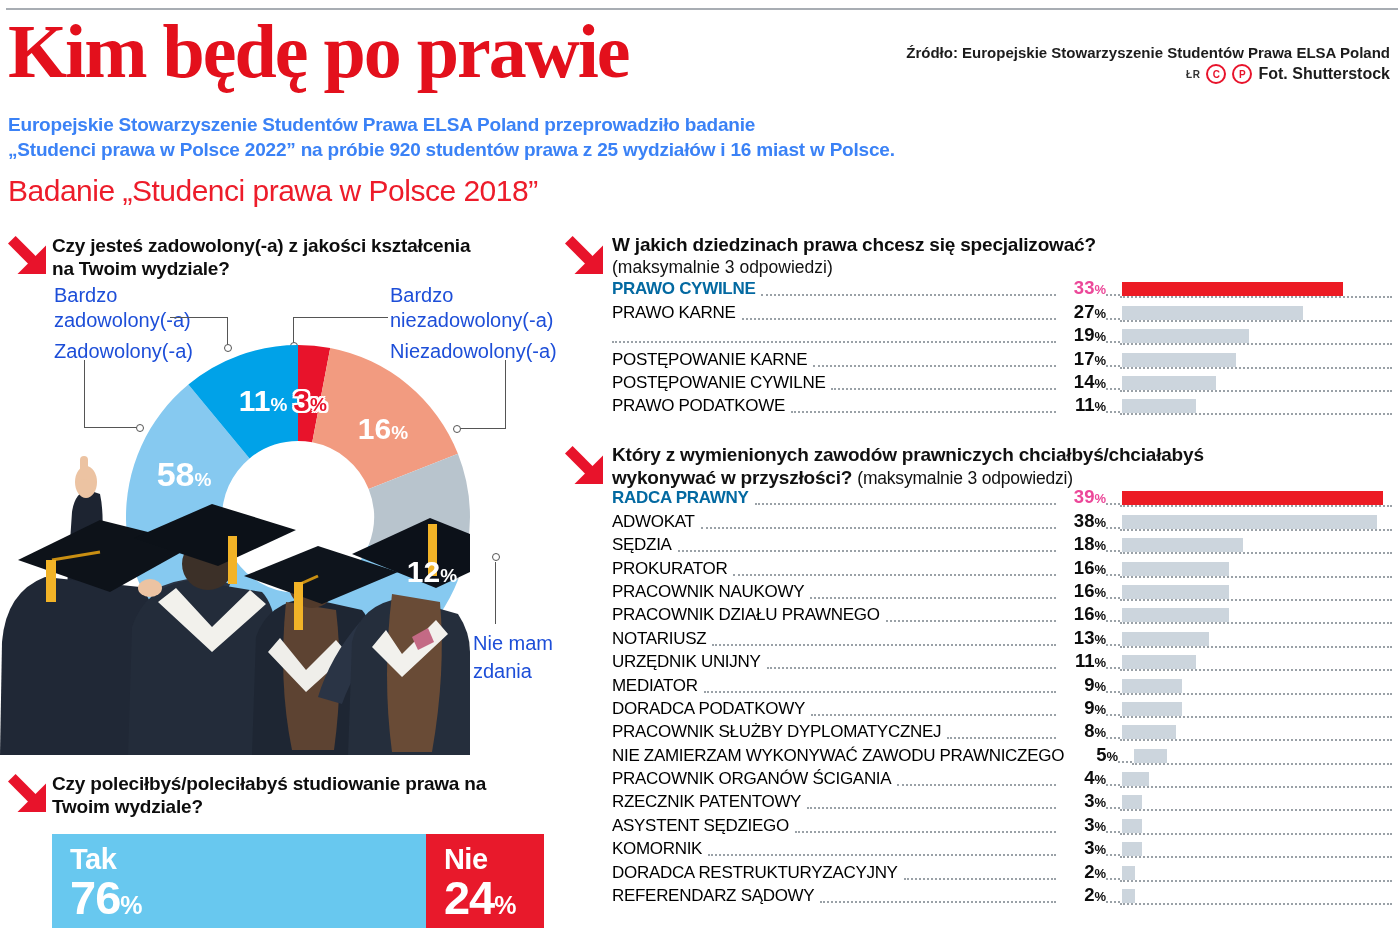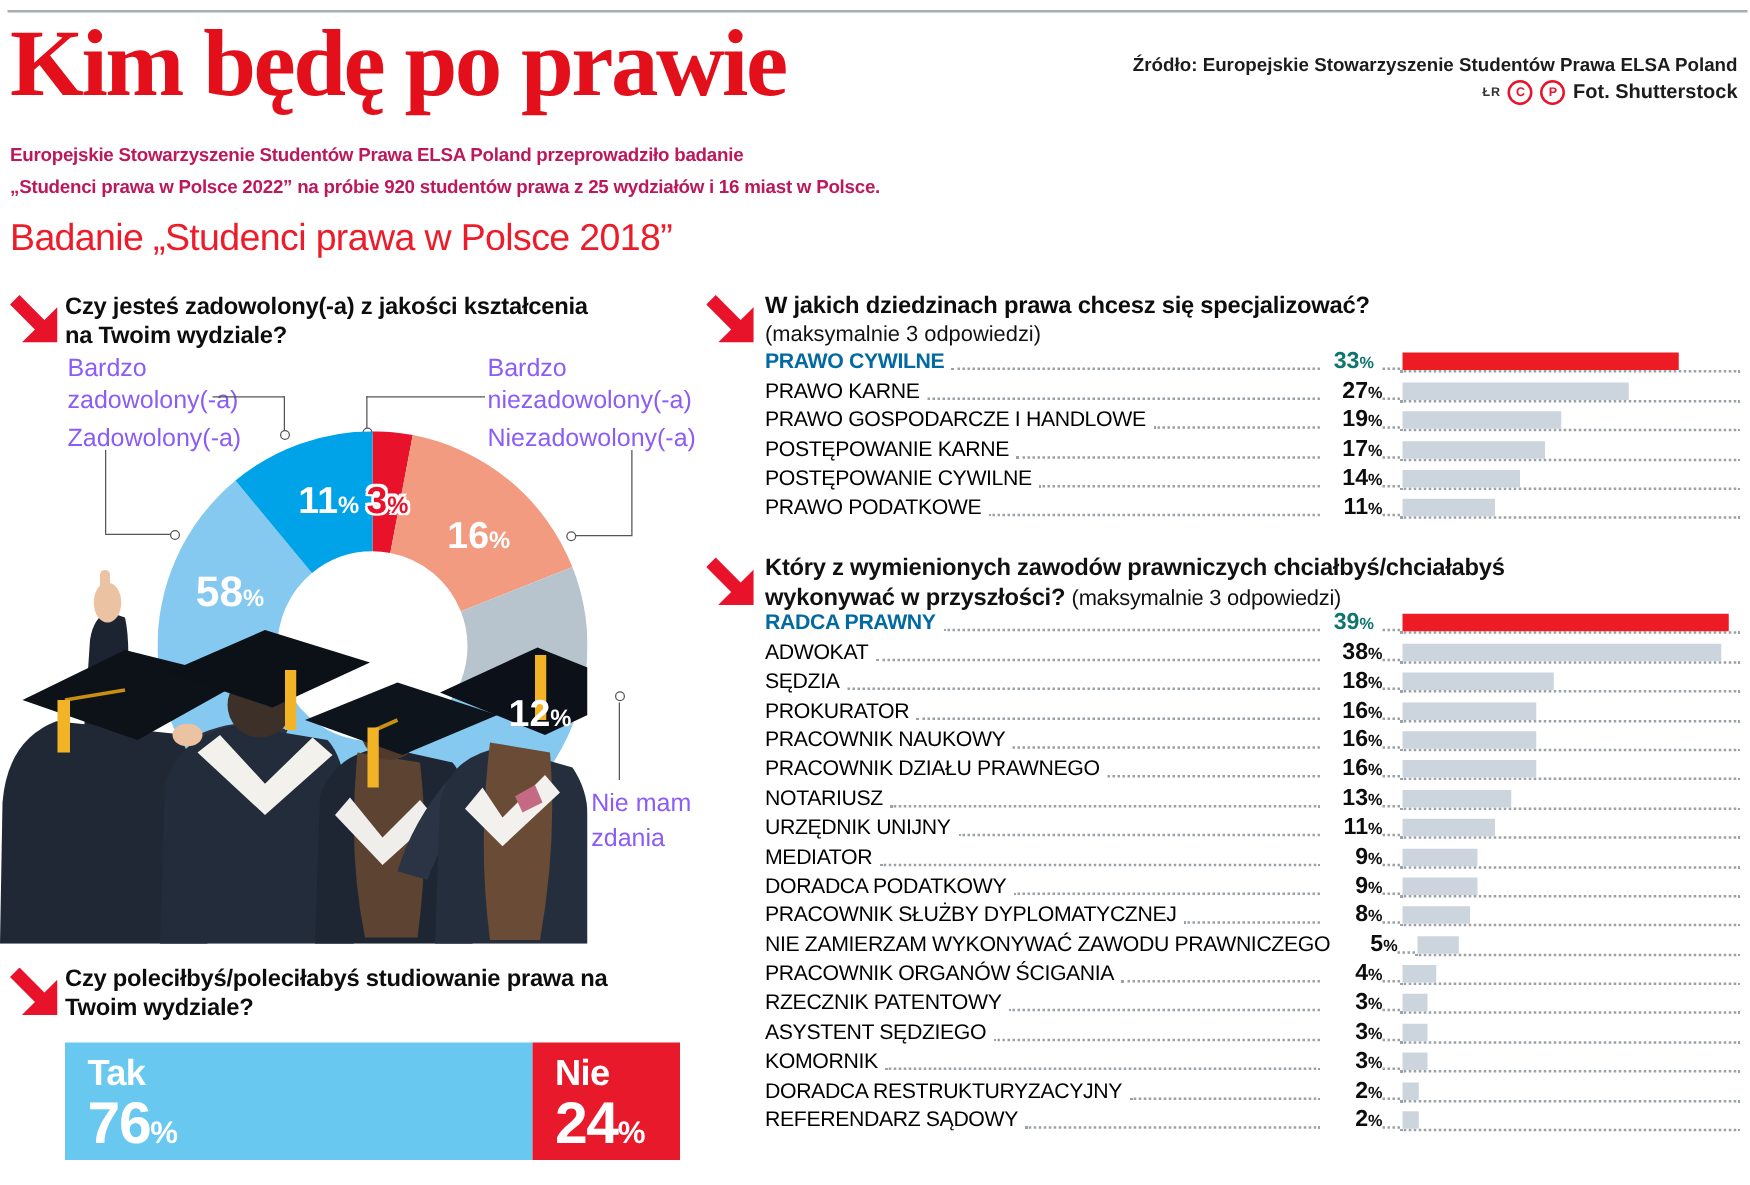--- a/index.html
+++ b/index.html
@@ -10,36 +10,36 @@
   
   #toprule{left:6px;top:8px;width:1392px;border-top:2px solid #a8adb3;}
   #title{left:8px;top:12px;font-family:"Liberation Serif",serif;font-weight:bold;
          font-size:76px;letter-spacing:-2px;color:#e3101c;line-height:1.05;}
   #source{right:10px;top:44px;text-align:right;font-size:15px;font-weight:600;color:#1c1c1c;}
   #credit{right:10px;top:64px;text-align:right;font-size:16px;font-weight:600;color:#1c1c1c;
           display:flex;align-items:center;gap:6px;}
   #credit .initials{font-size:10px;font-weight:700;color:#333;letter-spacing:.5px;}
   .csym{display:inline-flex;width:16px;height:16px;border:2px solid #e8132b;border-radius:50%;
         color:#e8132b;font-size:10px;font-weight:bold;align-items:center;justify-content:center;}
-  #intro{left:8px;top:112px;width:1010px;font-size:15px;line-height:25px;font-weight:bold;color:#be185d;letter-spacing:-0.2px;}
+  #intro{left:8px;top:112px;width:1010px;font-size:19px;line-height:25px;font-weight:bold;color:#3b82f6;letter-spacing:-0.2px;}
   #section-heading{left:8px;top:174px;font-size:30px;color:#ed1c2a;letter-spacing:-0.5px;}
 
   
   .qarrow{width:38px;height:38px;}
   .qtext{font-size:19px;line-height:22.5px;font-weight:bold;color:#0d0d0d;letter-spacing:-0.2px;}
   #q1t{left:52px;top:235px;width:440px;}
   #q2t{left:52px;top:773px;width:440px;}
   #qr1t{left:612px;top:234px;width:760px;}
   #qr1n{left:612px;top:257px;font-size:17.5px;color:#111;}
   #qr2t{left:612px;top:444px;width:610px;font-size:19px;line-height:22.5px;letter-spacing:-0.2px;}
   #qr2t .qb{font-weight:bold;}
   #qr2t .qn{font-weight:normal;font-size:17.5px;}
 
   
-  .slabel{font-size:20px;line-height:25px;color:#8b5cf6;}
+  .slabel{font-size:20px;line-height:25px;color:#1d4ed8;}
   #lbl-bz{left:54px;top:283px;width:165px;}
   #lbl-z{left:54px;top:339px;width:180px;}
   #lbl-bnz{left:390px;top:283px;width:170px;}
   #lbl-nz{left:390px;top:339px;width:180px;}
   #lbl-nmz{left:473px;top:629px;width:96px;line-height:28px;}
   .cline{border:0;background:#555;}
   .cdot{width:6px;height:6px;border:1.5px solid #555;border-radius:50%;background:#fff;}
 
   
   .dv{transform:translate(-50%,-50%);font-weight:bold;color:#fff;font-size:30px;z-index:5;white-space:nowrap;}
@@ -65,21 +65,21 @@
   .brow{display:flex;align-items:flex-end;height:23.4px;}
   .brow .rl{font-size:17px;letter-spacing:-0.3px;color:#000000;margin-bottom:2px;white-space:nowrap;padding-right:6px;}
   .brow .ld{flex:1;border-bottom:2px dotted #9aa1a7;margin:0 4px 5px 0;}
   .brow .ld2{width:14px;border-bottom:2px dotted #9aa1a7;margin:0 0 5px 0;}
   .brow .rv{width:46px;text-align:right;font-size:18.5px;font-weight:bold;color:#0d0d0d;margin-bottom:2px;white-space:nowrap;}
   .brow .rv i{font-style:normal;font-size:13px;}
   .brow .bz{width:272px;position:relative;align-self:stretch;}
   .brow .bz .bdots{position:absolute;left:0;right:0;bottom:3px;border-bottom:2px dotted #9aa1a7;}
   .brow .bar{position:absolute;left:2px;bottom:5px;height:14px;background:#ccd5dd;}
   .brow.hl .rl{color:#0369a1;font-weight:bold;}
-  .brow.hl .rv{color:#0f766e;text-align:center;}
+  .brow.hl .rv{color:#ec4899;}
   .brow.hl .bar{background:#ec1b24;}
 
   svg{display:block;}
 </style>
 </head>
 <body>
 
 <div id="stage">
 
   <div class="abs" id="toprule"></div>
@@ -223,21 +223,20 @@
         <span class="rl">PRAWO KARNE</span>
         <span class="ld"></span>
         <span class="rv"><b>27</b><i>%</i></span>
         <span class="ld2"></span>
         <span class="bz">
           <span class="bdots"></span>
           <span class="bar" style="width: 180.9px;"></span>
         </span>
       </div>
       <div class="brow">
-        <span class="rl">PRAWO GOSPODARCZE I HANDLOWE</span>
         <span class="ld"></span>
         <span class="rv"><b>19</b><i>%</i></span>
         <span class="ld2"></span>
         <span class="bz">
           <span class="bdots"></span>
           <span class="bar" style="width: 127.3px;"></span>
         </span>
       </div>
       <div class="brow">
         <span class="rl">POSTĘPOWANIE KARNE</span>

